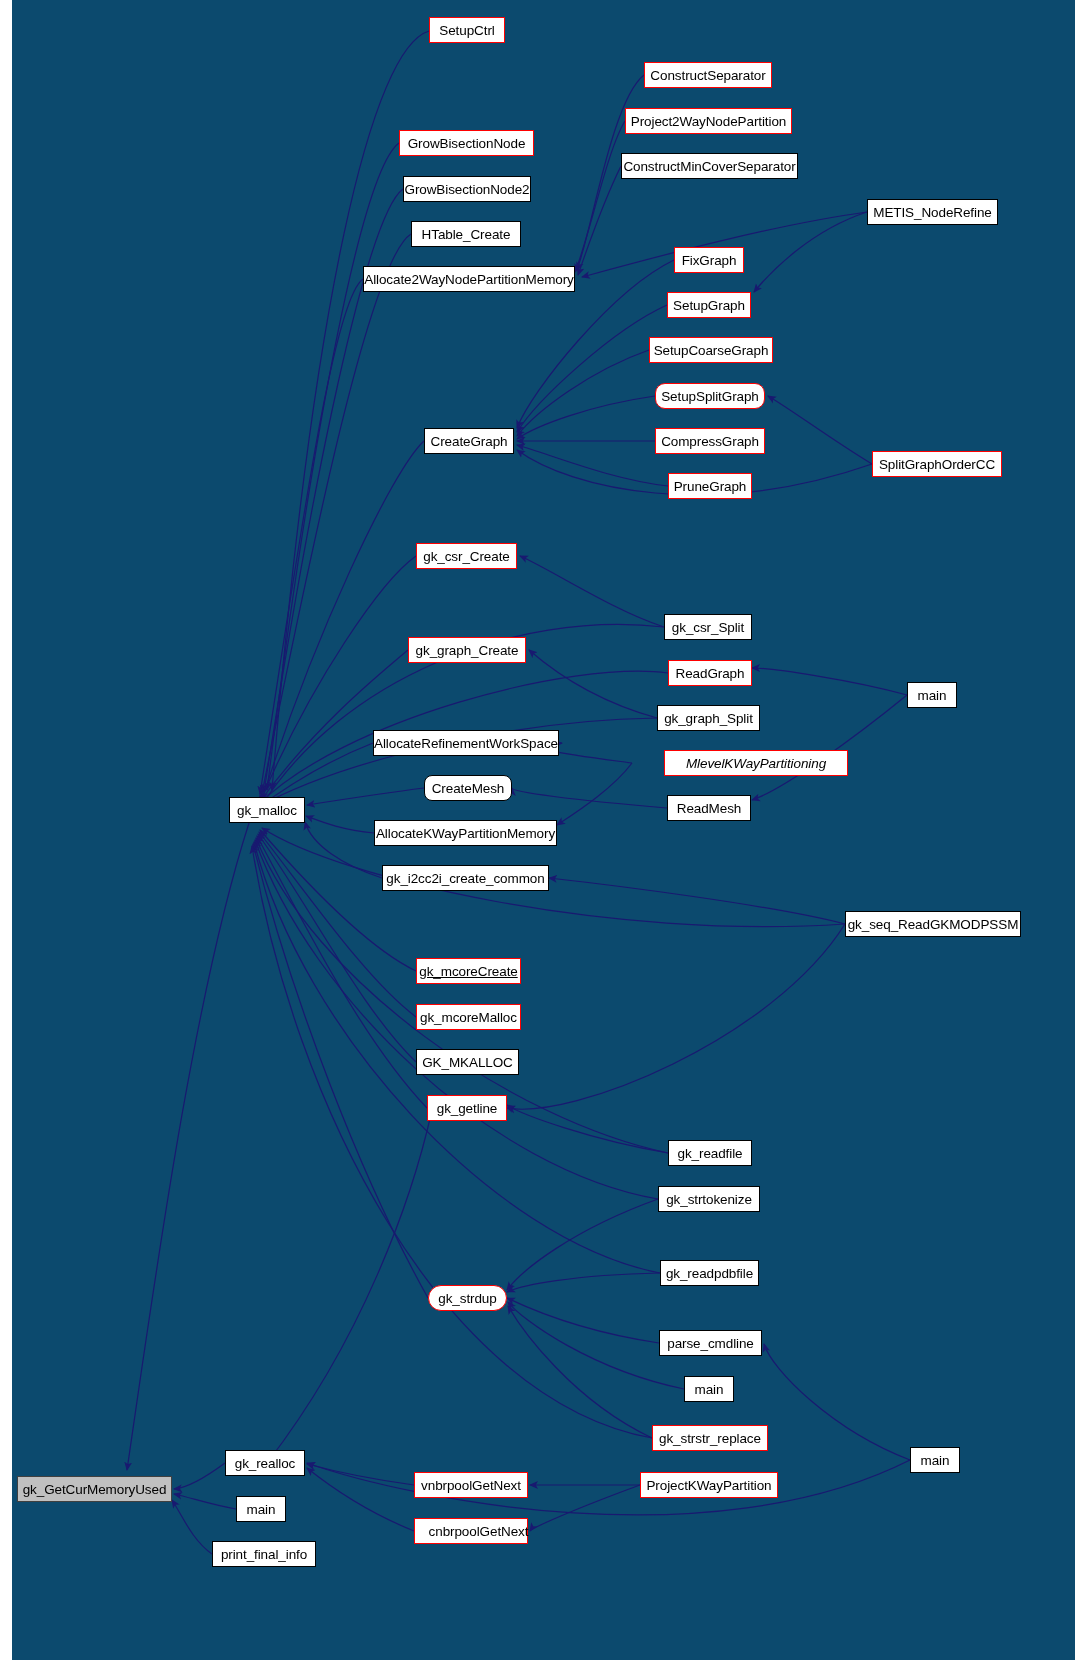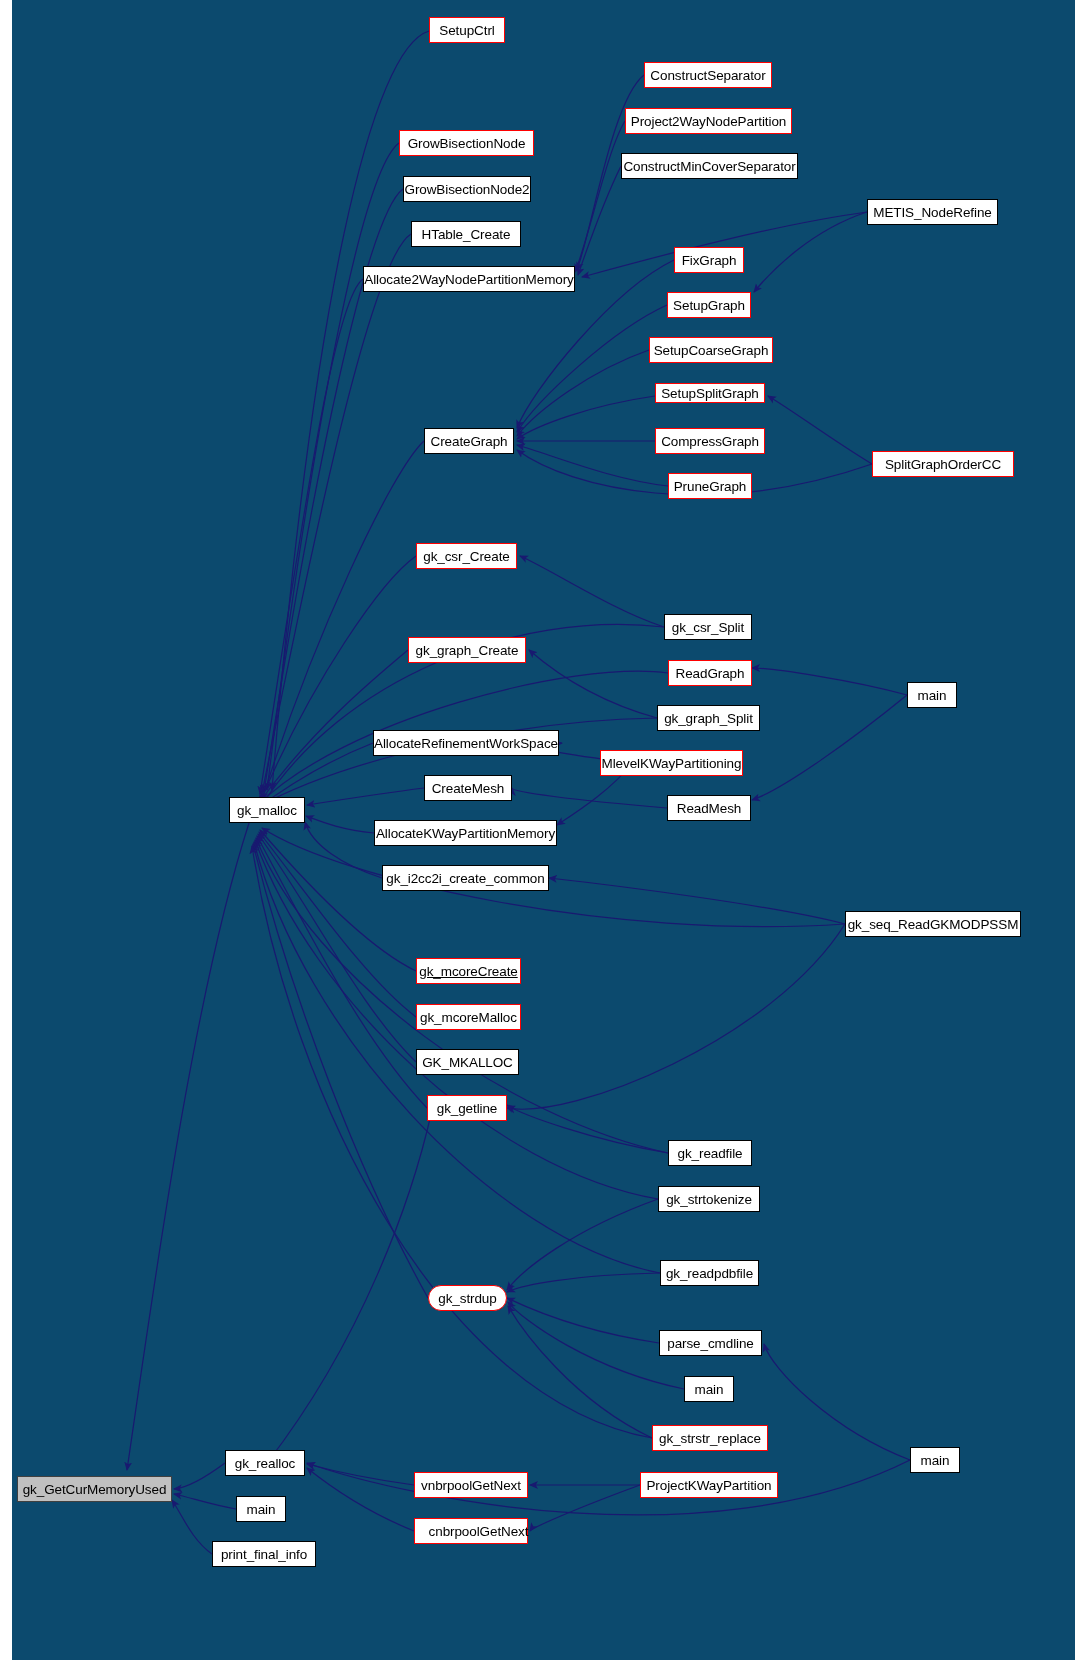--- a/index.html
+++ b/index.html
@@ -119,30 +119,30 @@
       </div>
       <div class="node red" style="left: 662px; top: 247px; width: 70px; height: 26px;">
         <span>FixGraph</span>
       </div>
       <div class="node red" style="left: 655px; top: 292px; width: 84px; height: 26px;">
         <span>SetupGraph</span>
       </div>
       <div class="node red" style="left: 637px; top: 337px; width: 124px; height: 26px;">
         <span>SetupCoarseGraph</span>
       </div>
-      <div class="node red" style="left: 643px; top: 383px; width: 110px; height: 20px;">
+      <div class="node red" style="left: 643px; top: 383px; width: 110px; height: 26px; border-radius: 10px;">
         <span>SetupSplitGraph</span>
       </div>
       <div class="node red" style="left: 643px; top: 428px; width: 110px; height: 26px; justify-content: center;">
         <span>CompressGraph</span>
       </div>
       <div class="node red" style="left: 656px; top: 473px; width: 84px; height: 26px;">
         <span>PruneGraph</span>
       </div>
-      <div class="node red" style="left: 860px; top: 451px; width: 142px; height: 26px;">
+      <div class="node red" style="left: 860px; top: 451px; width: 130px; height: 26px;">
         <span>SplitGraphOrderCC</span>
       </div>
       <div class="node" style="left: 412px; top: 428px; width: 90px; height: 26px;">
         <span>CreateGraph</span>
       </div>
       <div class="node red" style="left: 404px; top: 543px; width: 101px; height: 26px;">
         <span>gk_csr_Create</span>
       </div>
       <div class="node" style="left: 652px; top: 614px; width: 88px; height: 26px;">
         <span>gk_csr_Split</span>
@@ -155,24 +155,24 @@
       </div>
       <div class="node" style="left: 895px; top: 682px; width: 50px; height: 26px;">
         <span>main</span>
       </div>
       <div class="node" style="left: 645px; top: 705px; width: 103px; height: 26px;">
         <span>gk_graph_Split</span>
       </div>
       <div class="node" style="left: 361px; top: 730px; width: 186px; height: 26px;">
         <span>AllocateRefinementWorkSpace</span>
       </div>
-      <div class="node red" style="left: 588px; top: 750px; width: 143px; height: 26px;">
+      <div class="node red" style="left: 652px; top: 750px; width: 184px; height: 26px; font-style: italic;">
         <span>MlevelKWayPartitioning</span>
       </div>
-      <div class="node" style="left: 412px; top: 775px; width: 88px; height: 26px;">
+      <div class="node" style="left: 412px; top: 775px; width: 88px; height: 26px; border-radius: 8px;">
         <span>CreateMesh</span>
       </div>
       <div class="node" style="left: 655px; top: 795px; width: 84px; height: 26px;">
         <span>ReadMesh</span>
       </div>
       <div class="node" style="left: 217px; top: 797px; width: 76px; height: 26px;">
         <span>gk_malloc</span>
       </div>
       <div class="node" style="left: 362px; top: 820px; width: 183px; height: 26px;">
         <span>AllocateKWayPartitionMemory</span>

